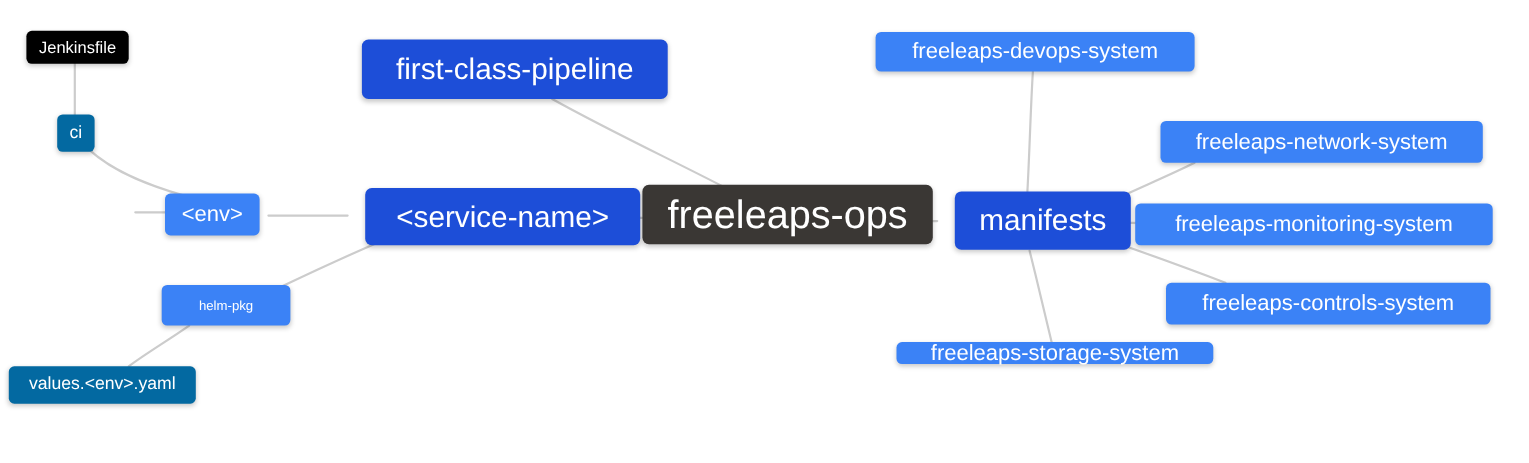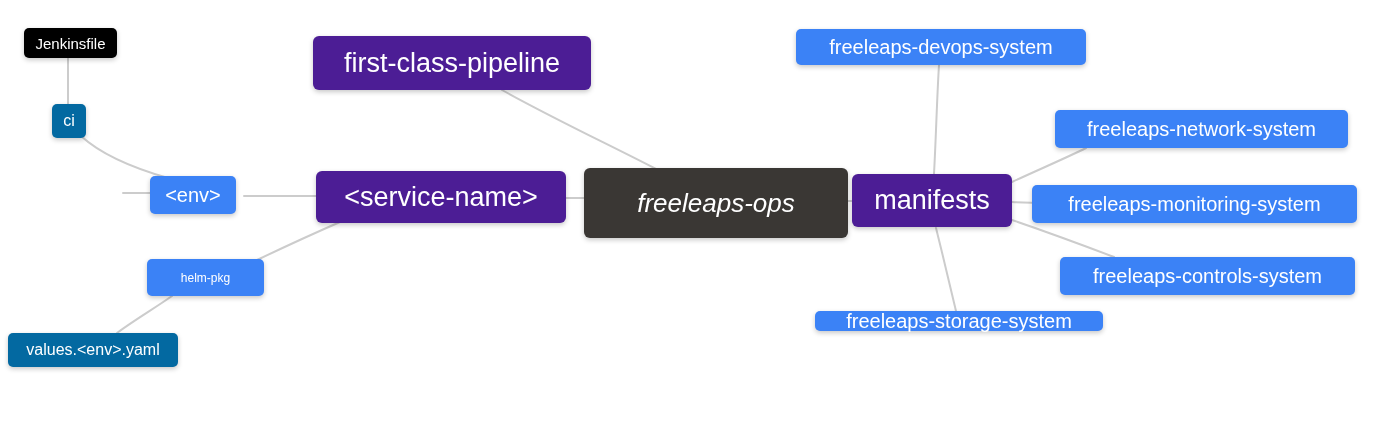--- a/index.html
+++ b/index.html
@@ -36,21 +36,21 @@
     justify-content: center;
     color: #ffffff;
     white-space: nowrap;
     border-radius: 6px;
     box-shadow: 0 2px 5px rgba(0,0,0,0.22);
     cursor: pointer;
     line-height: 1;
     user-select: none;
   }
   .node.sm { border-radius: 5px; }
-  .blue   { background: #4c1d95; }
+  .blue   { background: #1d4ed8; margin-left: 16px; }
   .green  { background: #3b82f6; }
   .orange { background: #000000; }
   .red    { background: #0369a1; }
   .dark   { background: #3a3734; }
 </style>
 </head>
 <body>
 
 <div id="canvas">
 
@@ -64,21 +64,21 @@
     <path d="M502,90 C556,120 612,146 660,171"></path>
     <path d="M566,198 L584,198"></path>
     <path d="M848,201 L852,201"></path>
     <path d="M934,174 C936,138 937,96 939,65"></path>
     <path d="M1012,182 C1040,169 1066,158 1086,148"></path>
     <path d="M1012,202 C1026,203 1040,203 1052,203"></path>
     <path d="M1012,220 C1050,233 1085,246 1114,257"></path>
     <path d="M936,228 C943,256 950,285 956,311"></path>
   </svg>
 
-  <div class="node dark" style="left:584px; top:168px; width:264px; height:70px; font-size:26px;font-style:italic;">freeleaps-ops</div>
+  <div class="node dark" style="left:584px; top:168px; width:264px; height:54px; font-size:36px;">freeleaps-ops</div>
 
   <div class="node blue" style="left:313px; top:36px; width:278px; height:54px; font-size:27px;">first-class-pipeline</div>
 
   <div class="node blue" style="left:316px; top:171px; width:250px; height:52px; font-size:27px;">&lt;service-name&gt;</div>
 
   <div class="node blue" style="left:852px; top:174px; width:160px; height:53px; font-size:27px;">manifests</div>
 
   <div class="node green sm" style="left:150px; top:176px; width:86px; height:38px; font-size:20px;">&lt;env&gt;</div>
 
   <div class="node green sm" style="left:147px; top:259px; width:117px; height:37px; font-size:12px;">helm-pkg</div>

